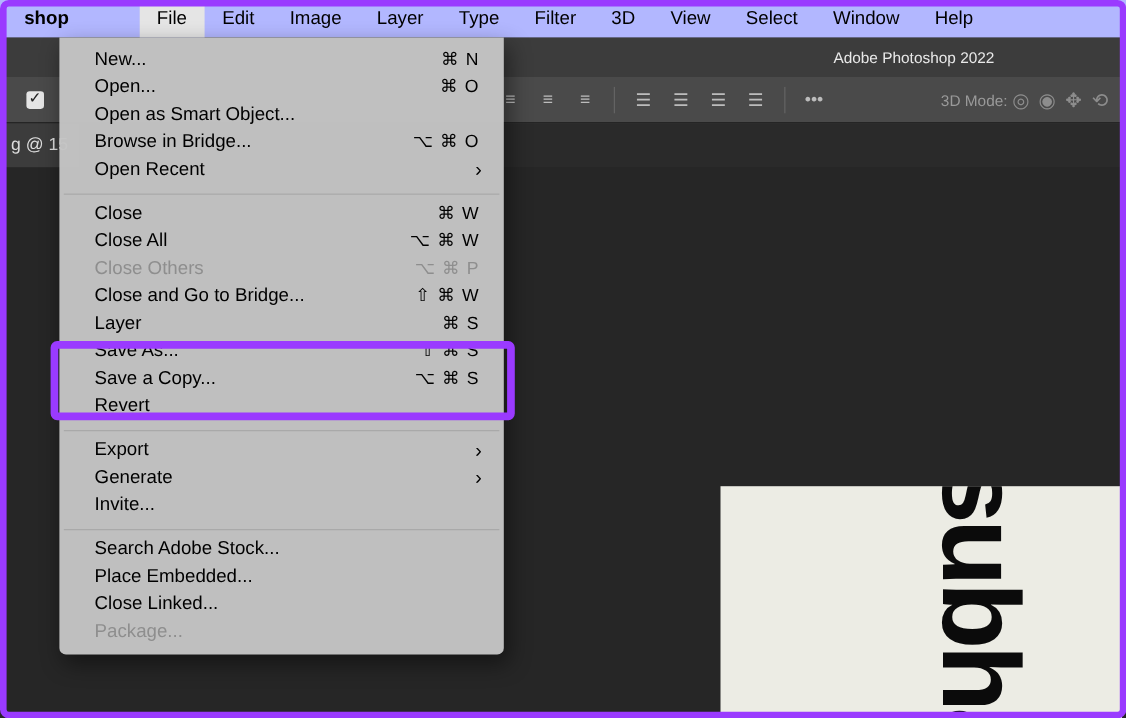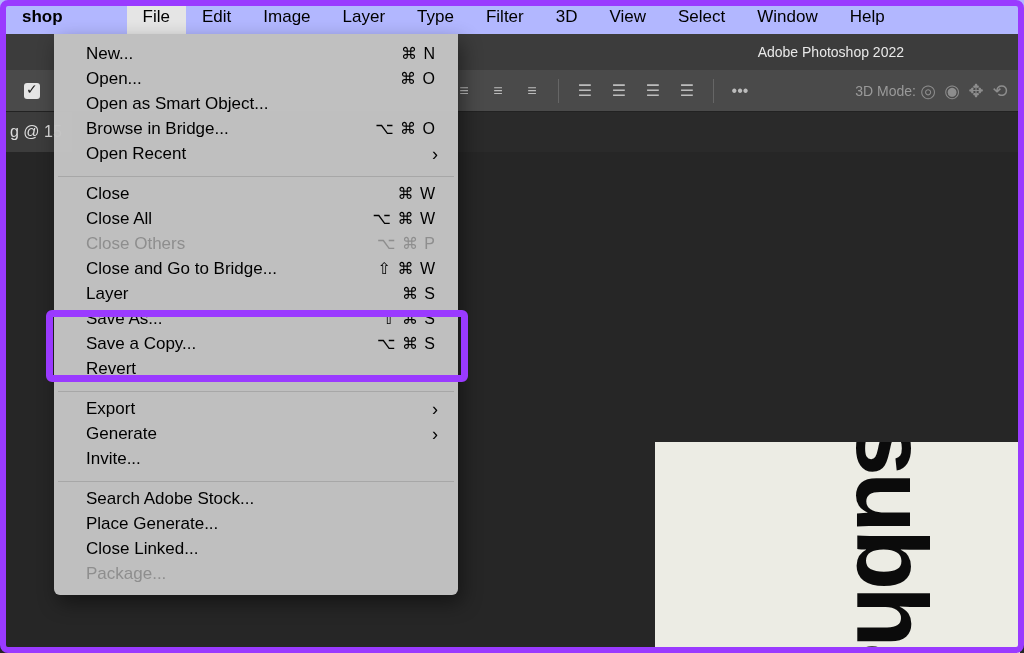--- a/index.html
+++ b/index.html
@@ -168,21 +168,21 @@
       <span class="arrow">›</span>
     </div>
   <div class="row">
       <span class="label">Invite...</span>
     </div>
   <hr>
   <div class="row">
       <span class="label">Search Adobe Stock...</span>
     </div>
   <div class="row">
-      <span class="label">Place Generate...</span>
+      <span class="label">Place Embedded...</span>
     </div>
   <div class="row">
       <span class="label">Close Linked...</span>
     </div>
   <div class="row disabled">
       <span class="label">Package...</span>
     </div>
 </div>
 
 <div class="callout"></div>

